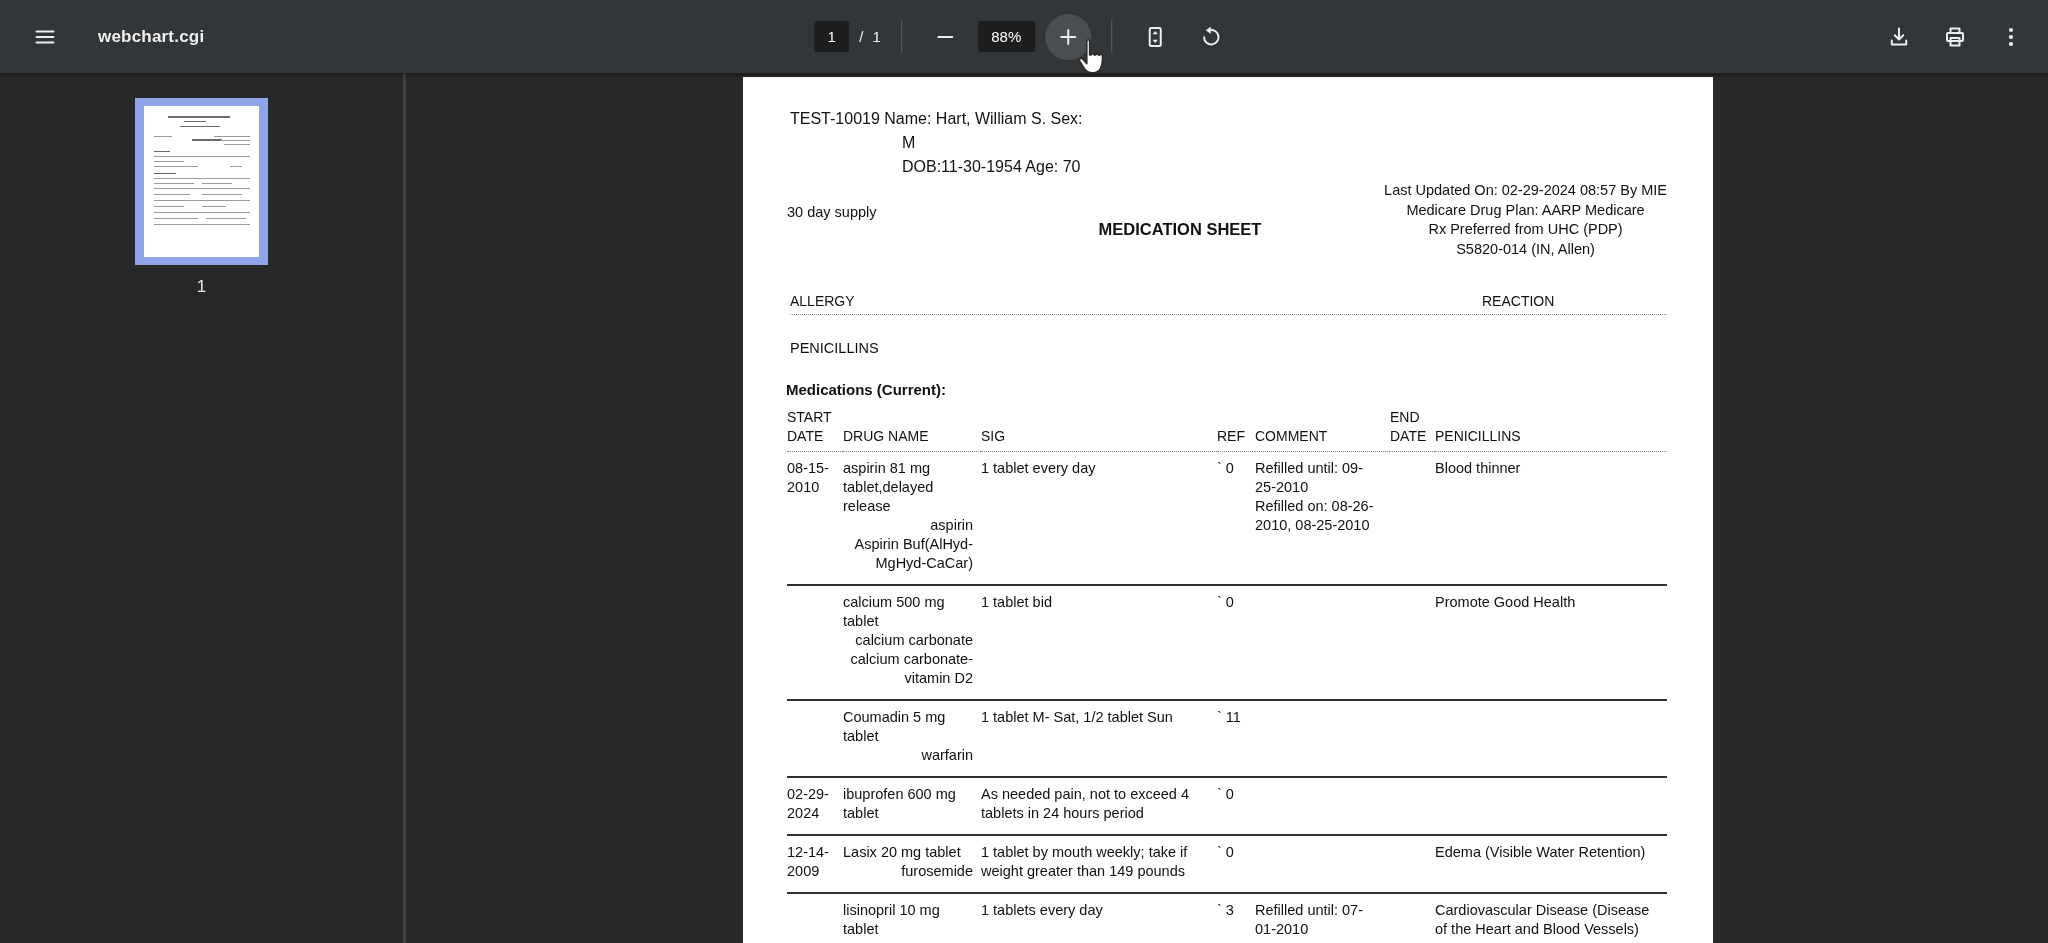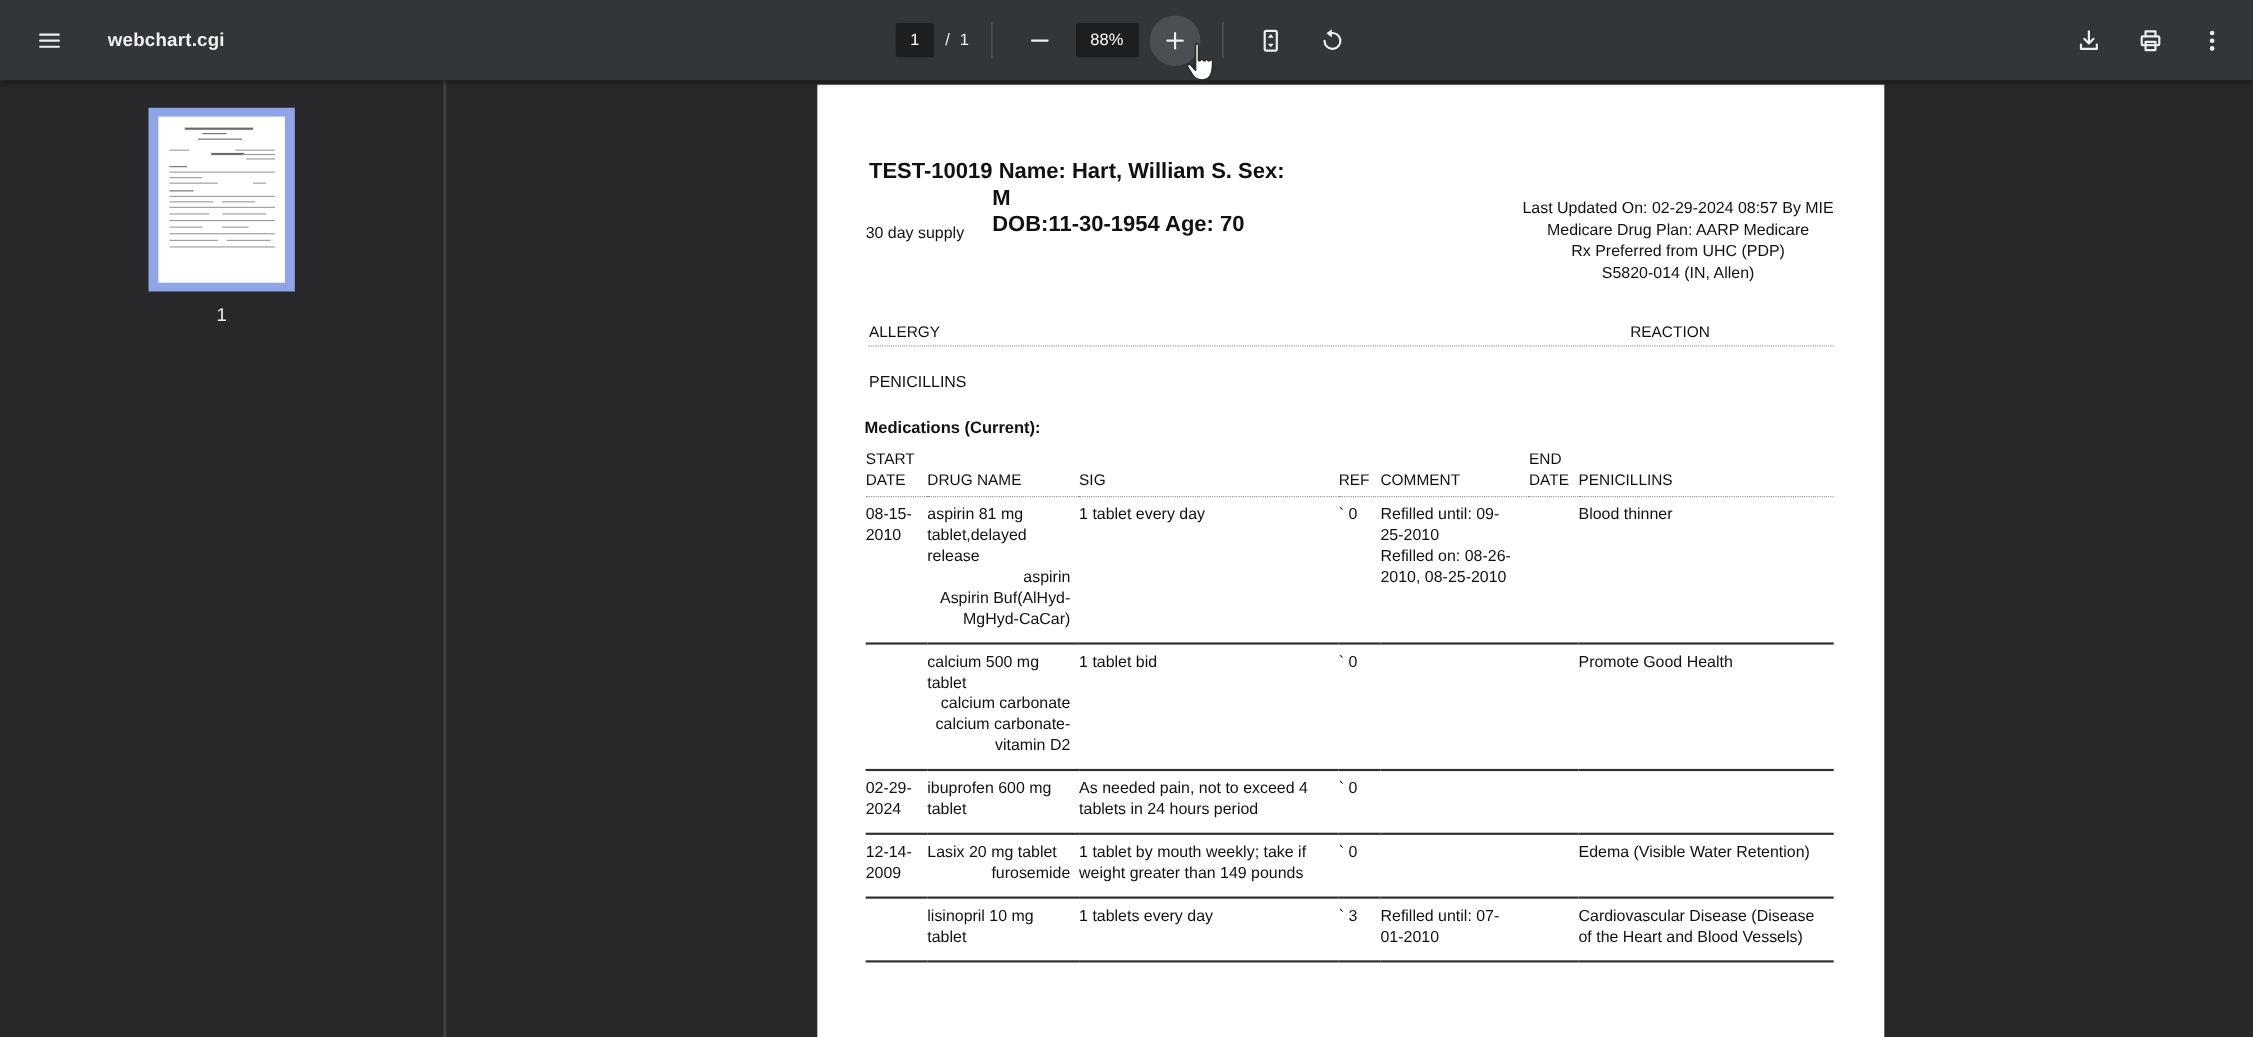--- a/index.html
+++ b/index.html
@@ -36,22 +36,22 @@
   .thumb-page { background:#ffffff; width:115px; height:151px; position:relative; overflow:hidden; }
   .tl { position:absolute; background:#9a9a9a; height:1px; }
   .tl.d { background:#6a6a6a; }
   .thumb-label { color:#eaeaea; font-size:17px; text-align:center; margin-top:12px; }
 
   .viewer { position:relative; flex:1; background:#28282b; }
   .page { position:absolute; left:337px; top:4px; width:970px; height:880px;
     background:#ffffff; color:#111; font-size:14.5px; overflow:hidden; }
 
   
-  .patient-header { position:absolute; top:30px; left:47px; font-weight:bold;
-    font-size:20px; line-height:24px;margin-top:37px; }
+  .patient-header { position:absolute; top:30px; left:47px; font-weight:normal;
+    font-size:16px; line-height:24px; }
   .ph-indent { margin-left:112px; }
   .supply-note { position:absolute; top:127px; left:44px; }
   .doc-title { position:absolute; top:143px; left:0; width:100%; text-align:center;
     transform:translateX(-48px); font-weight:bold; font-size:16.5px; }
   .info-block { position:absolute; top:104px; right:46px; text-align:center; line-height:19.5px; }
 
   .doc-flow { padding-top:205px; }
   .sec-heading { font-weight:bold; font-size:15px; margin-left:43px; }
   .allergy-header { display:flex; margin:11px 46px 16px 47px; font-size:14px;
     border-bottom:1px dotted #8a8a8a; padding-bottom:5px; }
@@ -199,20 +199,21 @@
   <div class="viewer">
     <div class="page">
 
       <div class="patient-header">
         <div>TEST-10019 Name: Hart, William S. Sex:</div>
         <div class="ph-indent">M</div>
         <div class="ph-indent">DOB:11-30-1954 Age: 70</div>
       </div>
 
       <div class="supply-note">30 day supply</div>
+      <div class="doc-title">MEDICATION SHEET</div>
 
       <div class="info-block">
         <div>Last Updated On: 02-29-2024 08:57 By MIE</div>
         <div>Medicare Drug Plan: AARP Medicare</div>
         <div>Rx Preferred from UHC (PDP)</div>
         <div>S5820-014 (IN, Allen)</div>
       </div>
 
       <div class="doc-flow">
 
@@ -280,20 +281,32 @@
               <td>1 tablet bid</td>
               <td>` 0</td>
               <td>
                 <div></div>
                 <div></div>
               </td>
               <td></td>
               <td>Promote Good Health</td>
             </tr>
             <tr>
+              <td></td>
+              <td>
+                <div>Coumadin 5 mg tablet</div>
+                <div class="generic">warfarin</div>
+              </td>
+              <td>1 tablet M- Sat, 1/2 tablet Sun</td>
+              <td>` 11</td>
+              <td></td>
+              <td></td>
+              <td></td>
+            </tr>
+            <tr>
               <td>02-29-2024</td>
               <td>
                 <div>ibuprofen 600 mg tablet</div>
               </td>
               <td>As needed pain, not to exceed 4 tablets in 24 hours period</td>
               <td>` 0</td>
               <td></td>
               <td></td>
               <td></td>
             </tr>

